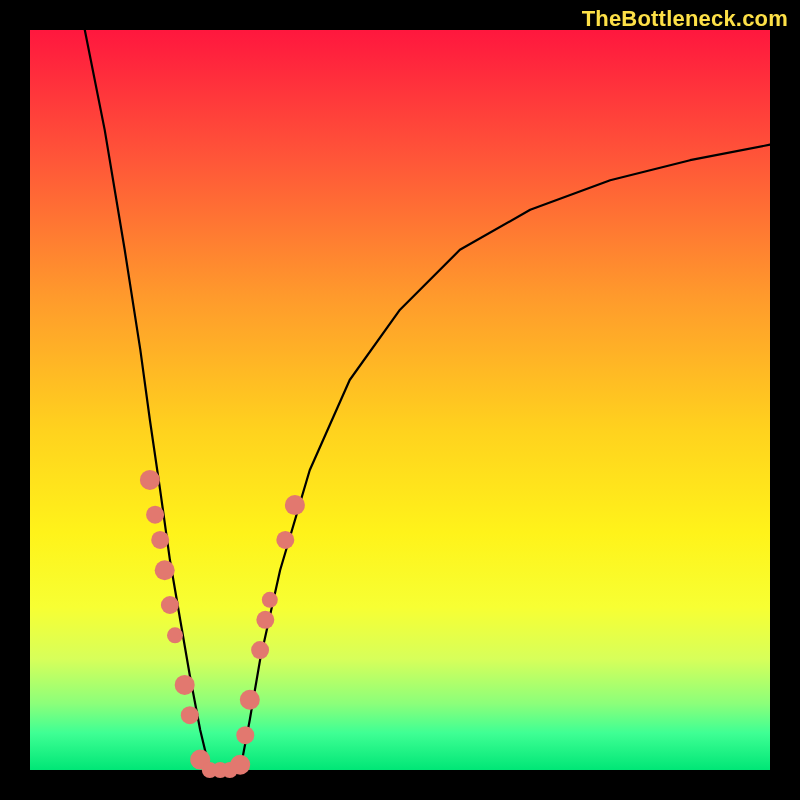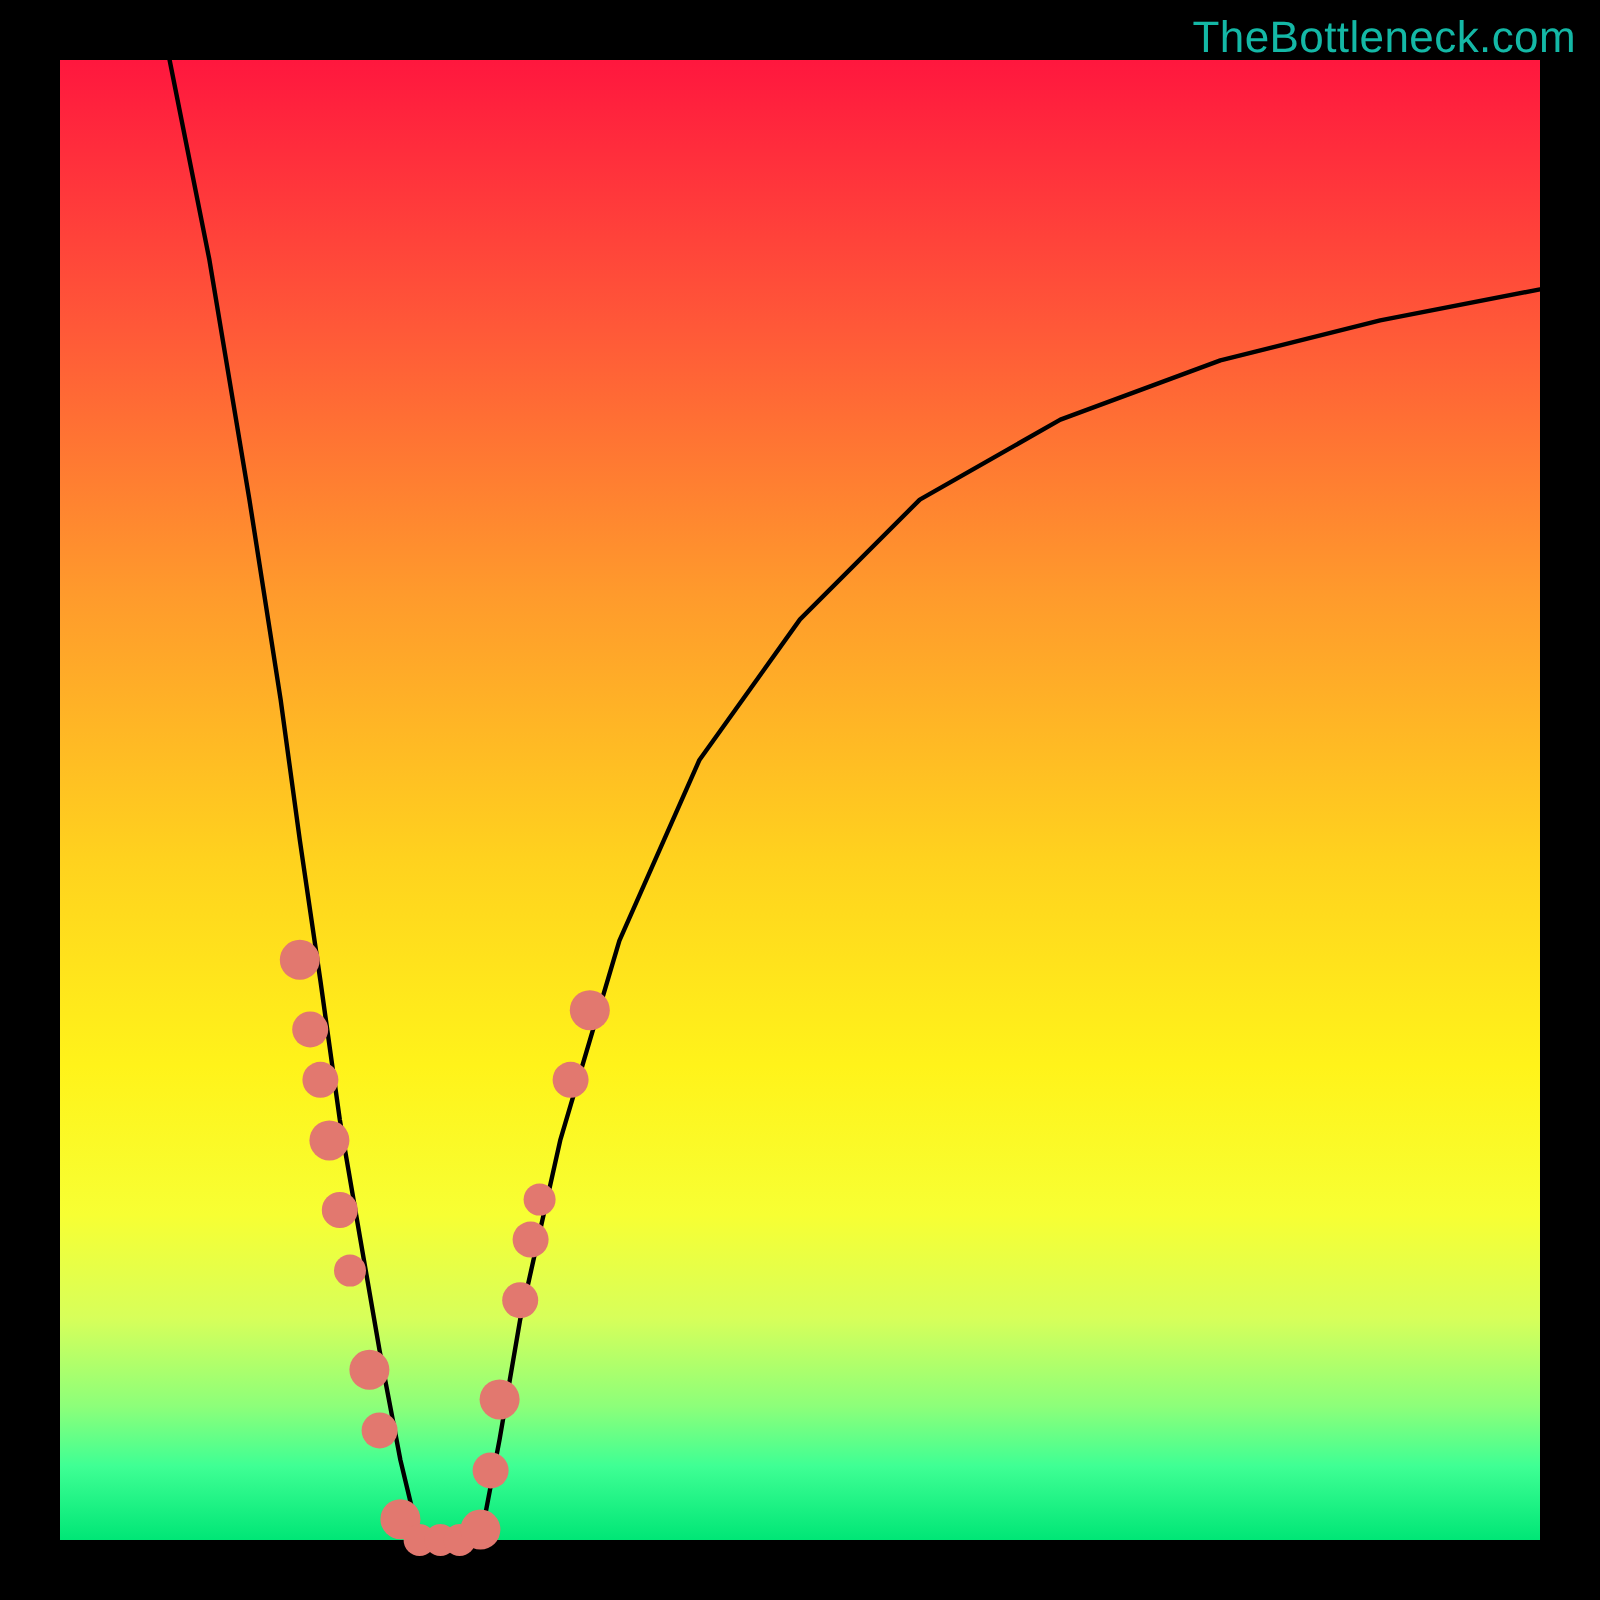--- a/index.html
+++ b/index.html
@@ -34,23 +34,23 @@
       #d7ff5a 85%,
       #8cff7a 91%,
       #3fff94 95%,
       #00e676 100%
     );
   }
   .watermark {
     position: absolute;
     top: 6px;
     right: 12px;
-    color: #14b8a6;
+    color: #fde047;
     font-size: 22px;
-    font-weight: 400;
+    font-weight: 700;
     letter-spacing: 0.2px;
     user-select: none;
   }
   svg.curve-layer {
     position: absolute;
     left: 0;
     top: 0;
     width: 740px;
     height: 740px;
     overflow: visible;

